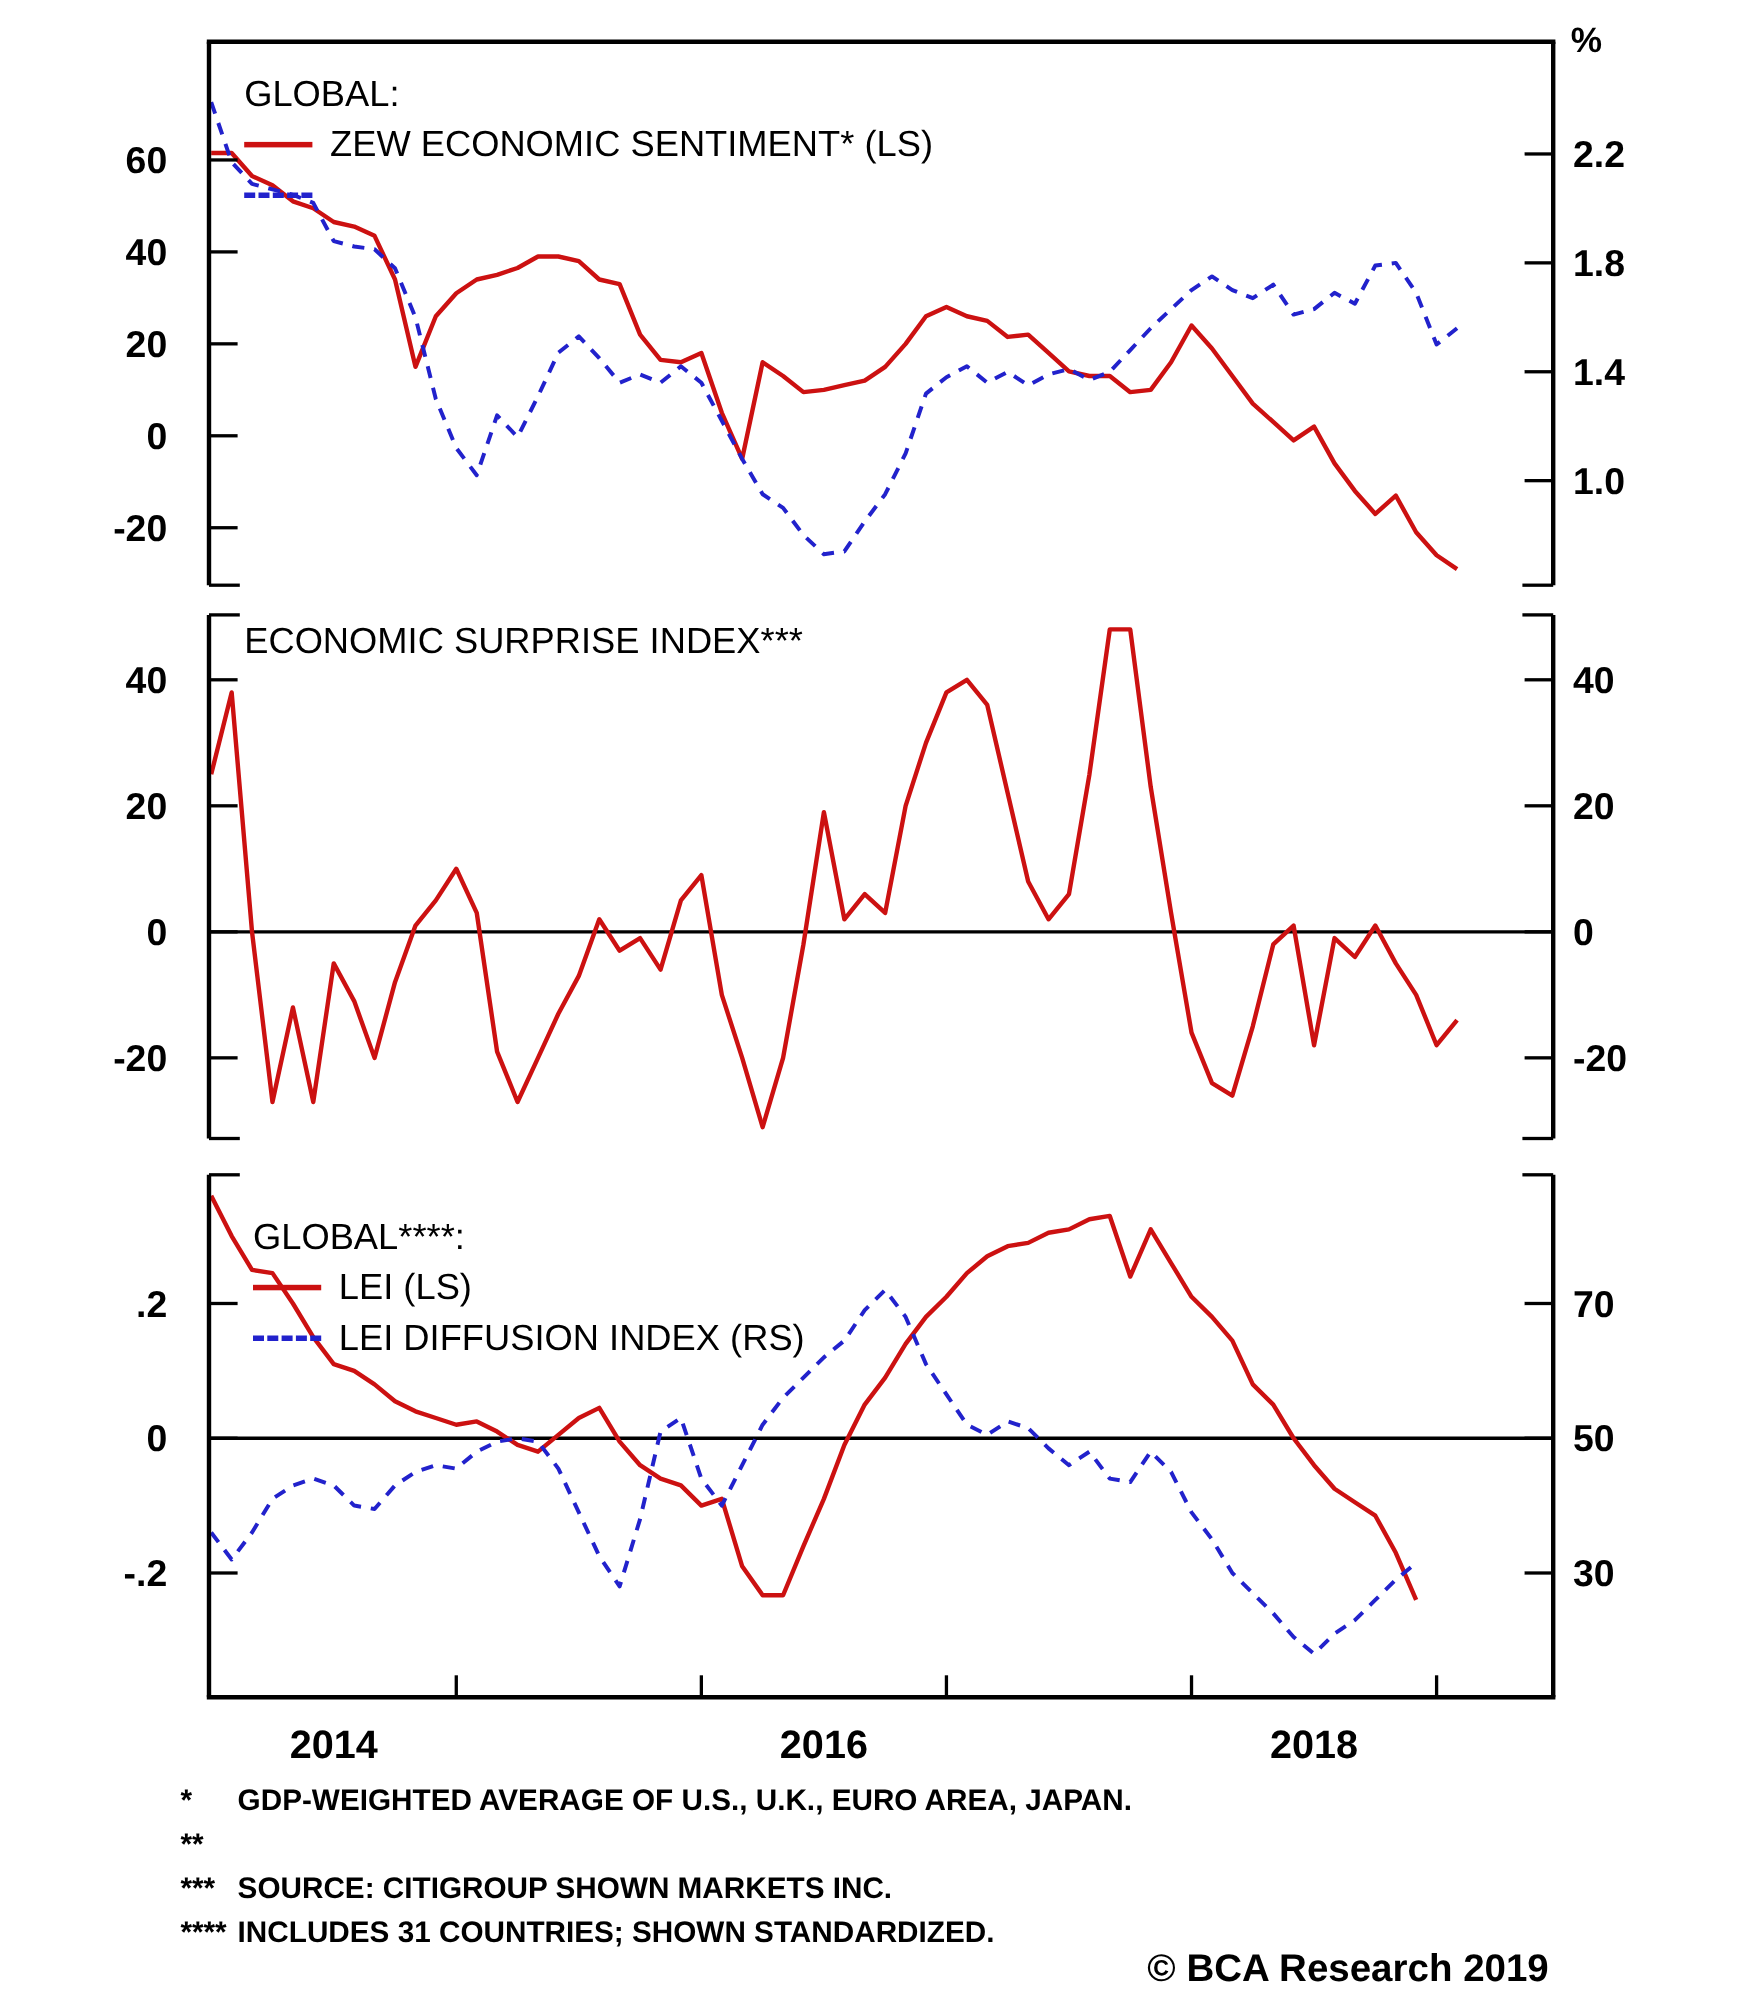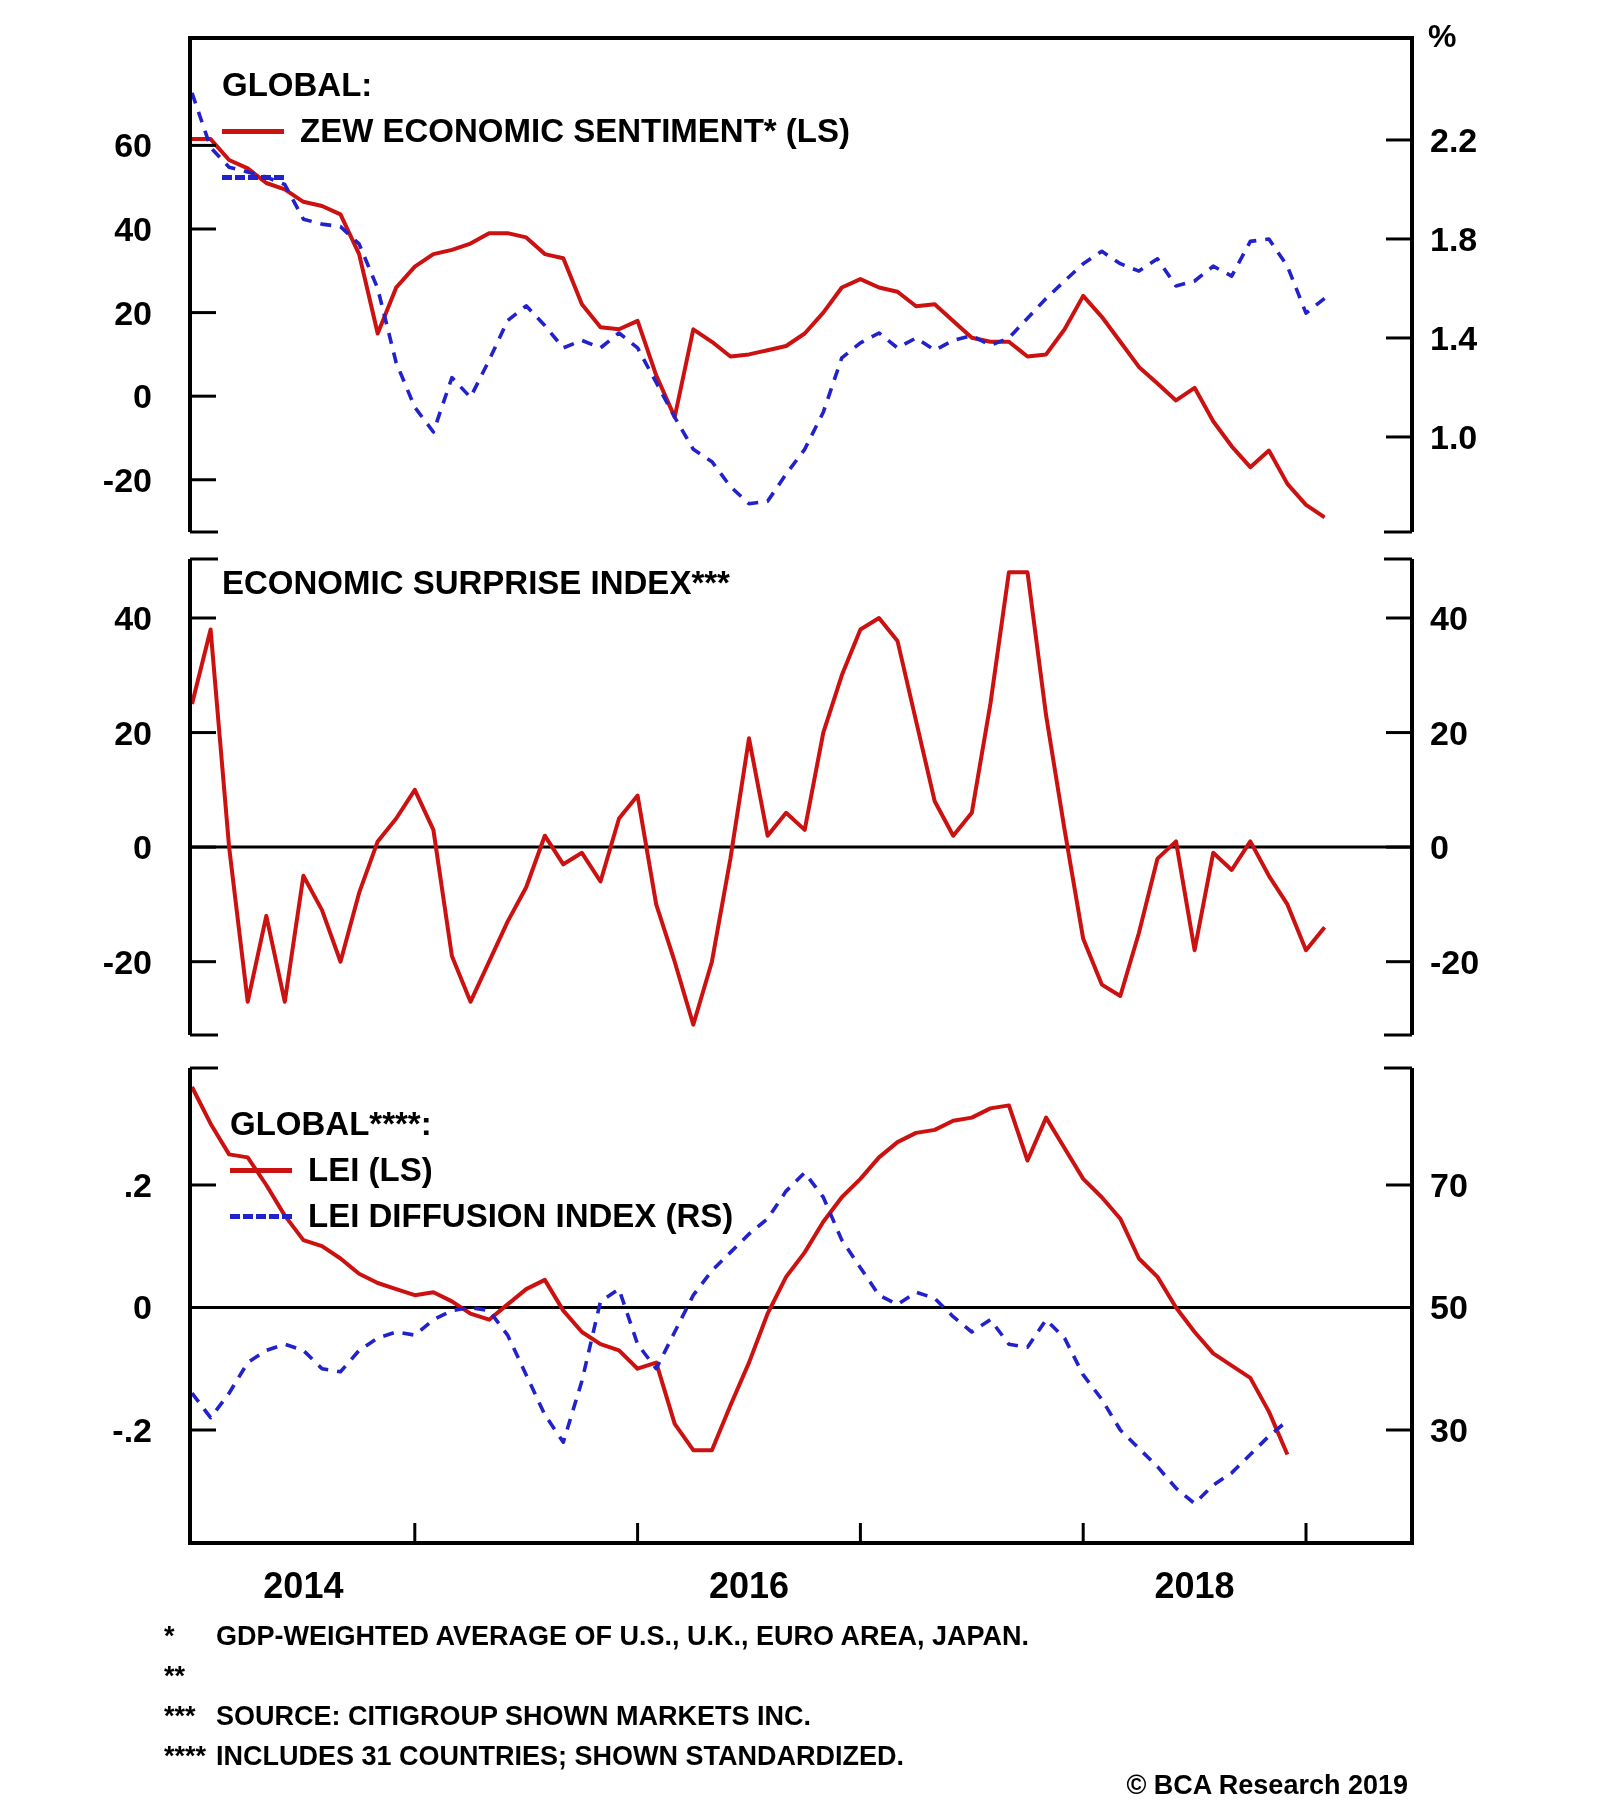--- a/index.html
+++ b/index.html
@@ -1,28 +1,28 @@
 <!DOCTYPE html>
 <html><head>
 <meta charset="utf-8">
 <style>
   html,body{margin:0;padding:0;background:#ffffff;}
   .stage{position:relative;width:1600px;height:1816px;background:#ffffff;
          font-family:"Liberation Sans",sans-serif;overflow:hidden;}
   #chart-svg{position:absolute;left:0;top:0;}
   #chart-svg text{font-family:"Liberation Sans",sans-serif;font-weight:bold;fill:#000;}
-  .legend{position:absolute;font-weight:bold;font-size:33px;color:#000;white-space:nowrap;}
+  .legend{position:absolute;font-weight:normal;font-size:33px;color:#000;white-space:nowrap;}
   .lrow{display:flex;align-items:center;height:46px;}
   .sw{display:inline-block;width:62px;height:0;margin-right:16px;border-top-width:5px;}
   .sw.solid{border-top-style:solid;}
   .sw.dashed{border-top-style:dashed;}
   .foot{position:absolute;left:164px;top:1616px;font-weight:bold;font-size:27px;color:#000;}
   .frow{display:flex;height:40px;align-items:center;white-space:nowrap;}
   .fm{display:inline-block;width:52px;}
-  .copy{position:absolute;right:192px;top:1770px;font-weight:bold;font-size:27px;color:#000;}
+  .copy{position:absolute;right:192px;top:1770px;font-weight:bold;font-size:35px;color:#000;}
 </style>
 </head>
 <body>
 
 <div class="stage">
 
   <svg id="chart-svg" width="1600" height="1816" viewBox="0 0 1600 1816">
       <polyline points="192.0,139.1 210.6,139.1 229.1,160.0 247.7,168.4 266.3,183.0 284.8,189.3 303.4,201.8 322.0,206.0 340.5,214.4 359.1,254.1 377.7,333.5 396.2,287.5 414.8,266.6 433.4,254.1 451.9,249.9 470.5,243.6 489.1,233.2 507.6,233.2 526.2,237.4 544.8,254.1 563.3,258.3 581.9,304.2 600.5,327.2 619.0,329.3 637.6,320.9 656.2,375.3 674.7,417.1 693.3,329.3 711.9,341.8 730.4,356.5 749.0,354.4 767.6,350.2 786.1,346.0 804.7,333.5 823.3,312.6 841.8,287.5 860.4,279.1 879.0,287.5 897.5,291.7 916.1,306.3 934.7,304.2 953.2,320.9 971.8,337.7 990.4,341.8 1008.9,341.8 1027.5,356.5 1046.1,354.4 1064.6,329.3 1083.2,295.9 1101.8,316.8 1120.3,341.8 1138.9,366.9 1157.5,383.6 1176.0,400.4 1194.6,387.8 1213.2,421.2 1231.7,446.3 1250.3,467.2 1268.9,450.5 1287.4,483.9 1306.0,504.8 1324.6,517.4" fill="none" stroke="#cc1111" stroke-width="4" stroke-linejoin="round"></polyline>
       <polyline points="192.0,92.9 210.6,147.4 229.1,167.2 247.7,172.1 266.3,177.1 284.8,184.5 303.4,219.2 322.0,224.1 340.5,226.6 359.1,243.9 377.7,288.5 396.2,362.7 414.8,407.3 433.4,432.0 451.9,377.6 470.5,397.4 489.1,360.2 507.6,320.6 526.2,305.8 544.8,325.6 563.3,347.9 581.9,340.4 600.5,347.9 619.0,333.0 637.6,347.9 656.2,382.5 674.7,417.2 693.3,449.3 711.9,461.7 730.4,486.5 749.0,503.8 767.6,501.3 786.1,474.1 804.7,449.3 823.3,412.2 841.8,357.8 860.4,342.9 879.0,333.0 897.5,347.9 916.1,338.0 934.7,350.3 953.2,340.4 971.8,335.5 990.4,345.4 1008.9,338.0 1027.5,318.2 1046.1,298.4 1064.6,281.0 1083.2,263.7 1101.8,251.3 1120.3,263.7 1138.9,271.1 1157.5,258.8 1176.0,286.0 1194.6,281.0 1213.2,266.2 1231.7,276.1 1250.3,241.4 1268.9,239.0 1287.4,266.2 1306.0,313.2 1324.6,298.4" fill="none" stroke="#2222cc" stroke-width="3.6" stroke-linejoin="round" stroke-dasharray="11 9"></polyline>
       <line x1="190" y1="38" x2="190" y2="532" stroke="#000" stroke-width="4"></line>

